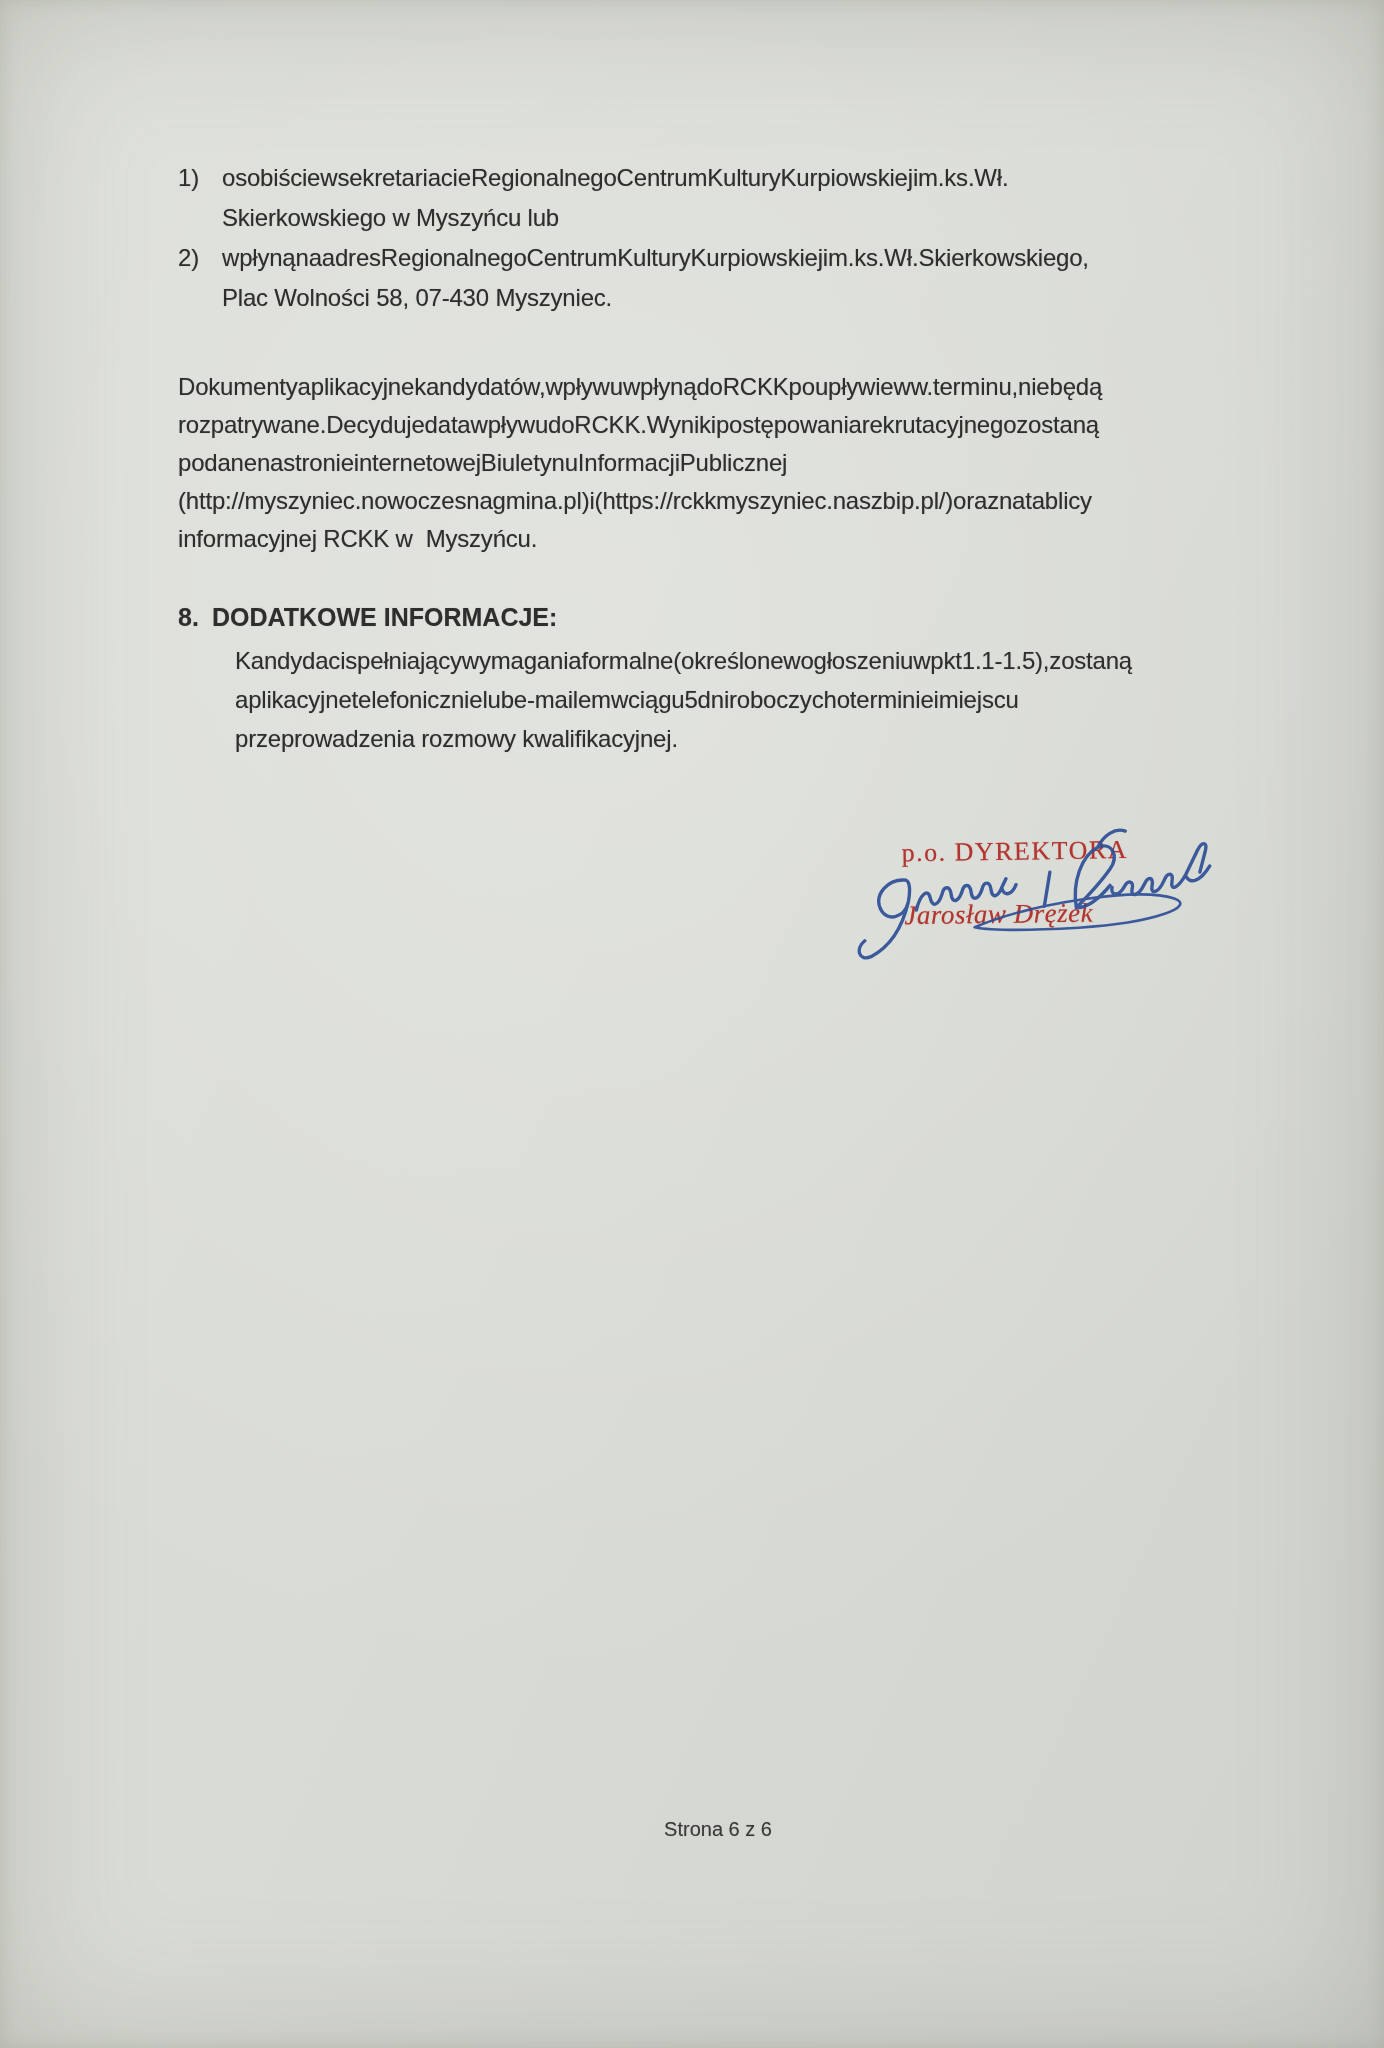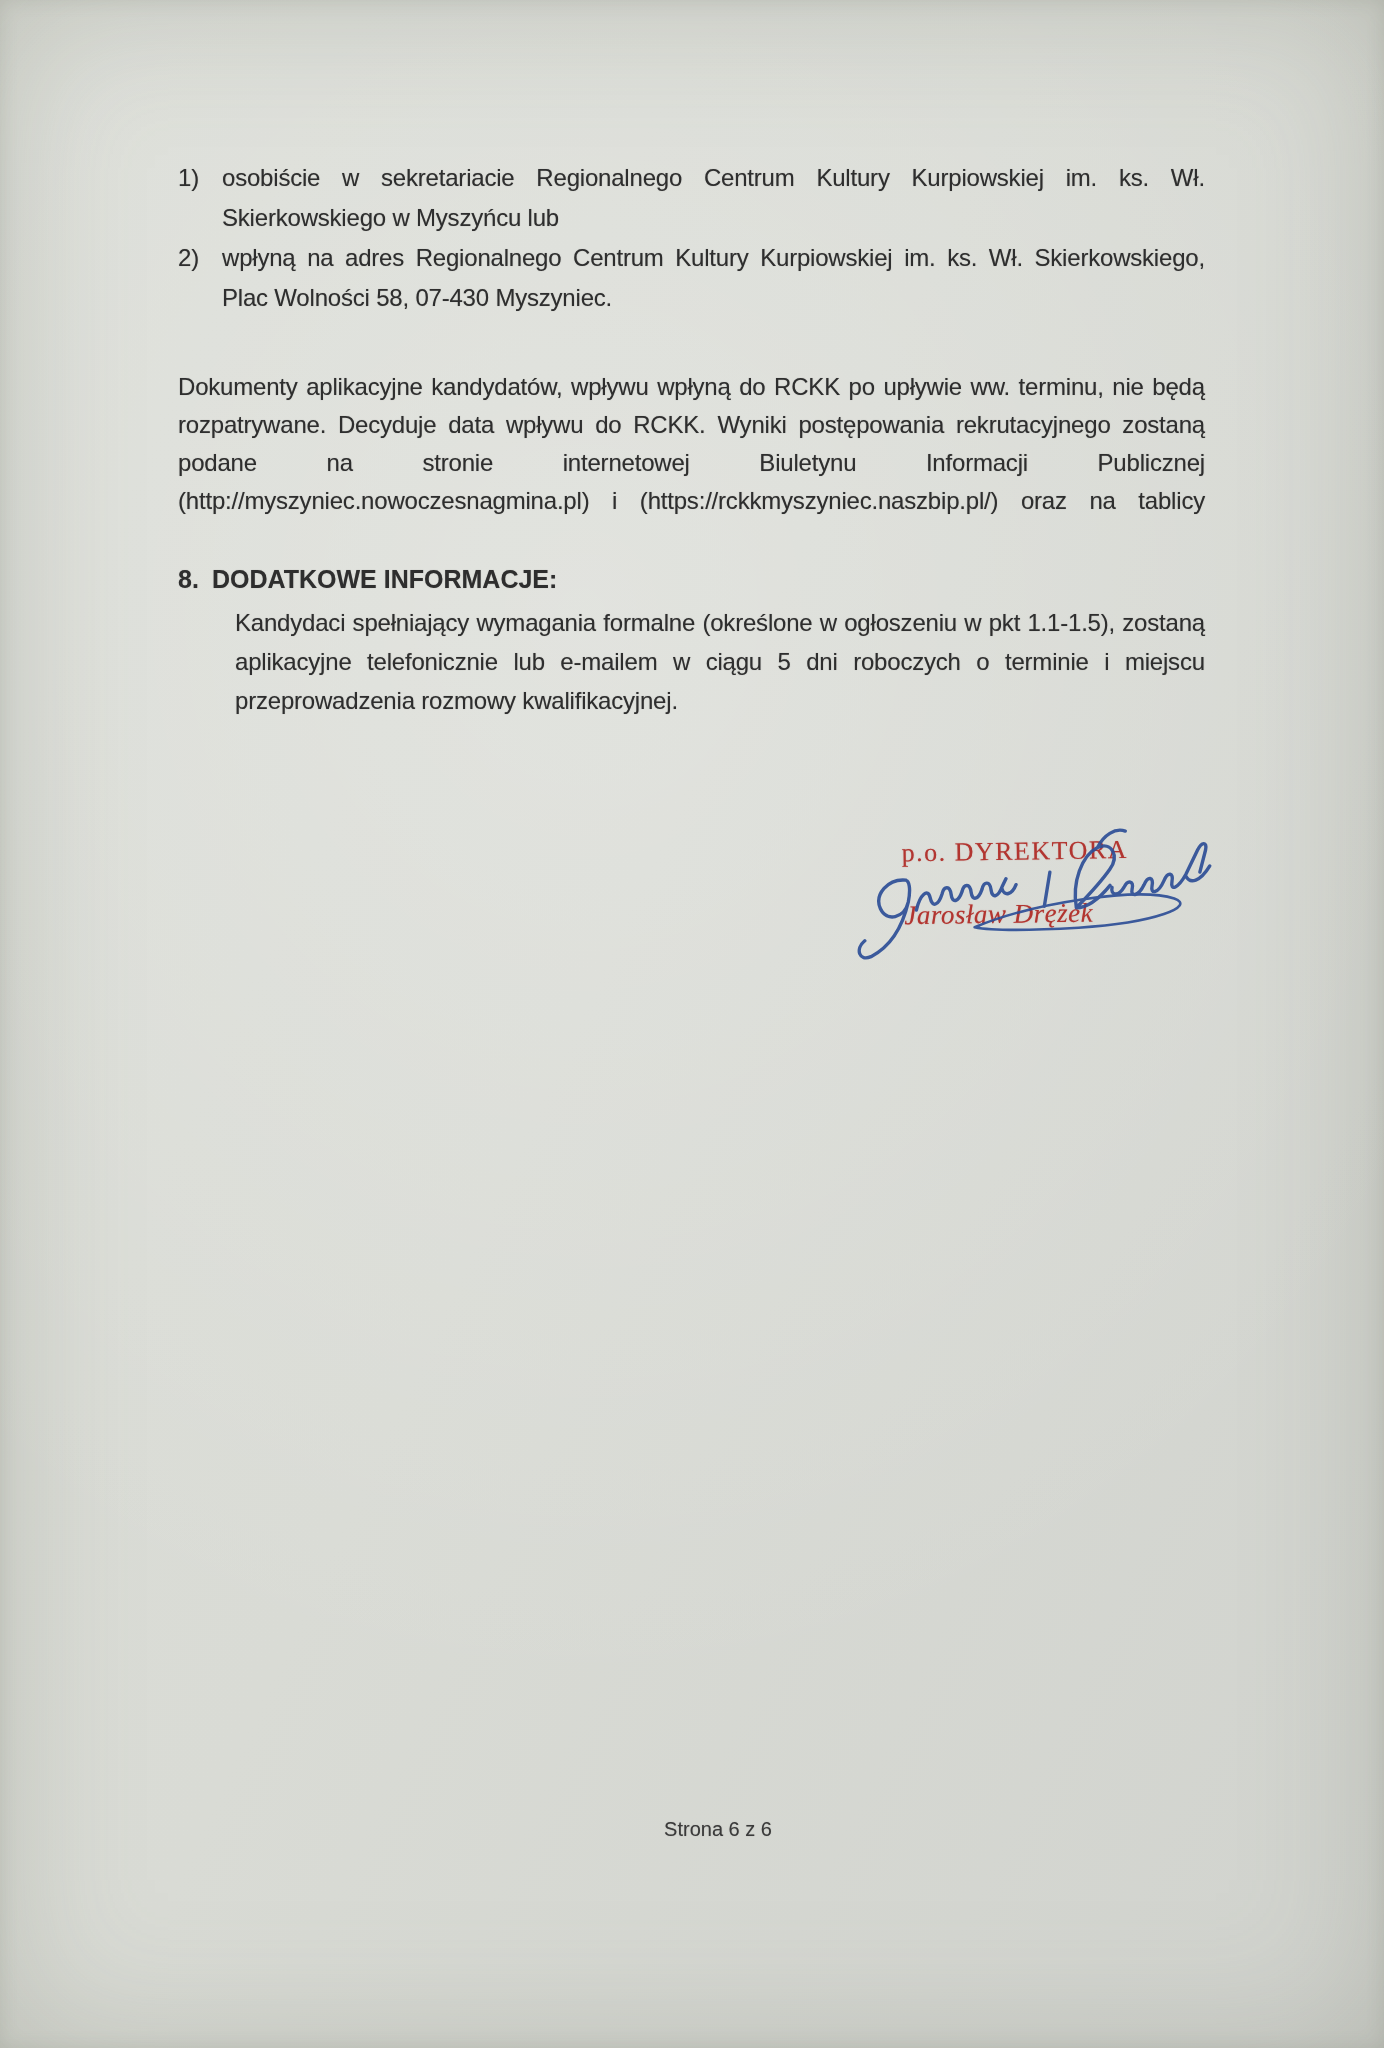--- a/index.html
+++ b/index.html
@@ -27,21 +27,21 @@
   }
 
   
   .num-list { font-size: 24px; line-height: 40px; }
   .num-item { display: flex; }
   .num-marker { width: 44px; flex: 0 0 44px; }
   .num-text { flex: 1; }
 
   .line { line-height: inherit; letter-spacing: -0.2px; }
   
-  .stretch { display: flex; justify-content: space-between; flex-wrap: nowrap; }
+  .stretch { display: flex; flex-wrap: nowrap; }
   .stretch span { white-space: pre; }
 
   .body-paragraph {
     margin-top: 50px;
     font-size: 24px;
     line-height: 38px;
   }
 
   .section-heading {
     margin-top: 42px;
@@ -195,20 +195,21 @@
           <span>Publicznej</span>
         </div>
       <div class="line stretch">
           <span>(http://myszyniec.nowoczesnagmina.pl)</span>
           <span>i</span>
           <span>(https://rckkmyszyniec.naszbip.pl/)</span>
           <span>oraz</span>
           <span>na</span>
           <span>tablicy</span>
         </div>
+      <div class="line">informacyjnej RCKK w&nbsp; Myszyńcu.</div>
     </div>
 
     <div class="section-heading">
       <div class="section-number">8.</div>
       <div class="section-title">DODATKOWE INFORMACJE:</div>
     </div>
 
     <div class="section-paragraph">
       <div class="line stretch">
           <span>Kandydaci</span>

